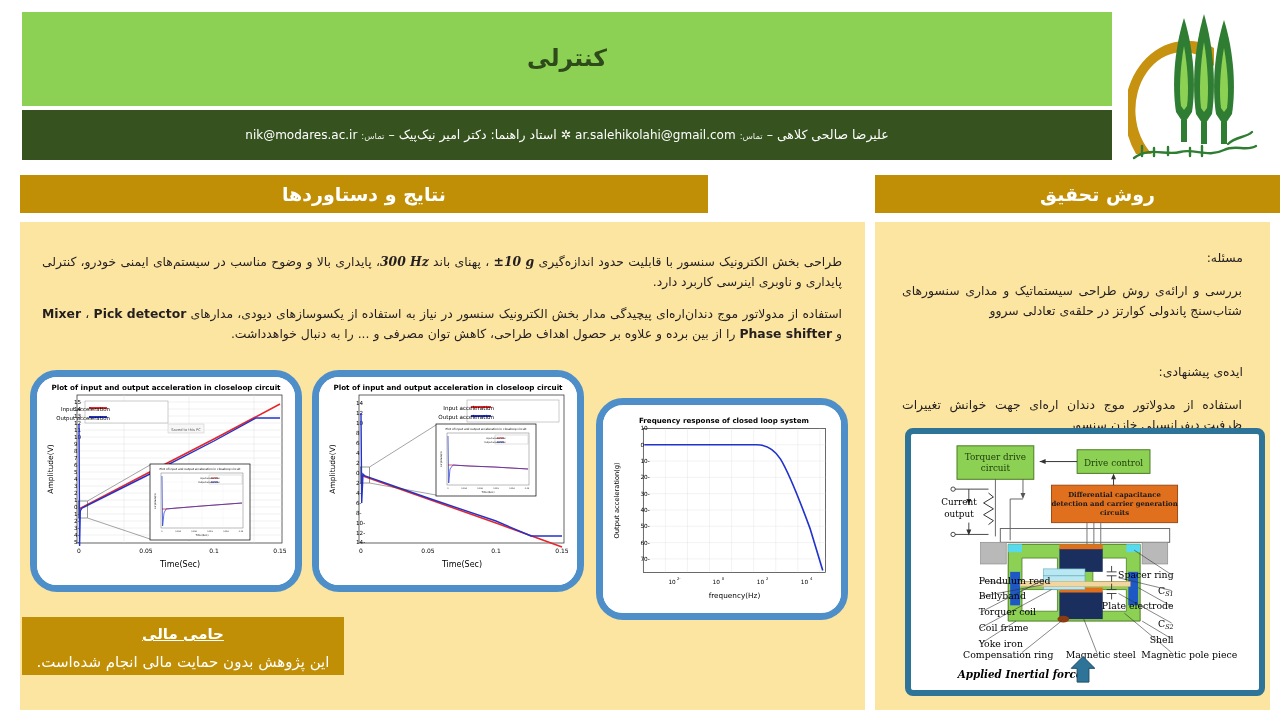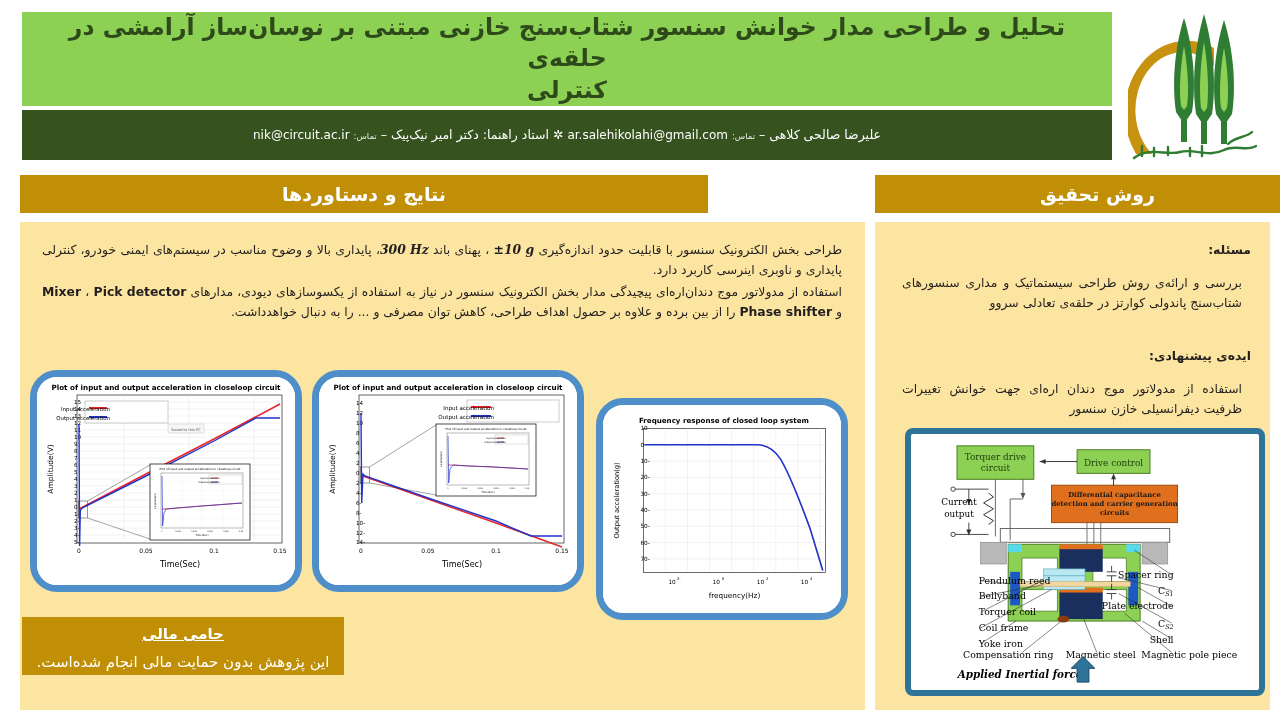--- a/index.html
+++ b/index.html
@@ -58,28 +58,28 @@
   #panel-results{left:20px;top:222px;width:845px;height:488px;}
   #panel-method{left:875px;top:222px;width:395px;height:488px;}
 
   .body-text{
     color:#231F20;direction:rtl;text-align:justify;
     font-size:12.4px;line-height:1.62;
   }
   .results-text{
     position:absolute;left:22px;top:18px;width:800px;
   }
-  .results-text p{margin:0 0 2px 0;}
+  .results-text p{margin:12px 0 2px 0;}
   .ltr{direction:ltr;unicode-bidi:embed;display:inline-block;font-weight:bold;}
   .mathit{font-family:"DejaVu Serif","Liberation Serif",serif;font-style:italic;font-weight:bold;}
 
   .method-text{
     position:absolute;left:14px;top:14px;width:366px;
   }
-  .method-text .lbl{font-weight:bold;margin:4px;}
+  .method-text .lbl{font-weight:normal;margin:12px;}
   .method-text p{margin:13px;}
   .method-text .gap{height:16px;}
 
   
   .chart-card{
     position:absolute;border:7px solid #4E8FC9;border-radius:27px;
     background:#FFFFFF;box-sizing:border-box;overflow:hidden;
   }
   #chart-card-1{left:30px;top:370px;width:272px;height:222px;}
   #chart-card-2{left:312px;top:370px;width:272px;height:222px;}
@@ -108,33 +108,32 @@
     color:#FFFFFF;font-size:15px;direction:rtl;
   }
 </style>
 </head>
 <body>
 
 <div class="poster">
 
   <div class="title-bar">
     <div class="title-text">
-      <div>تحلیل و طراحی مدار خوانش سنسور شتاب‌سنج خازنی مبتنی بر نوسان‌ساز آرامشی در حلقه‌ی</div>
       <div>کنترلی</div>
     </div>
   </div>
 
   <div class="authors-bar">
     <div class="authors-text">
       <span>علیرضا صالحی کلاهی</span><span>&nbsp;–&nbsp;</span><span class="em">تماس:</span>
       <span class="lat">ar.salehikolahi@gmail.com</span>
       <span>✲</span>
       <span>استاد راهنما:</span>
       <span>دکتر امیر نیک‌پیک</span><span>&nbsp;–&nbsp;</span><span class="em">تماس:</span>
-      <span class="lat">nik@circuit.ac.ir</span>
+      <span class="lat">nik@modares.ac.ir</span>
     </div>
   </div>
 
   <div class="logo">
     <svg viewBox="0 0 146 160" width="146" height="160" aria-hidden="true">
 
       <path d="M8 148 A62 72 0 0 1 86 42 L86 60 A46 56 0 0 0 24 148 Z" fill="#C89211"></path>
 
       <g fill="#2E7D32">
         <path d="M56 12 C46 44 44 80 48 106 L56 118 L64 106 C68 80 66 44 56 12 Z"></path>

